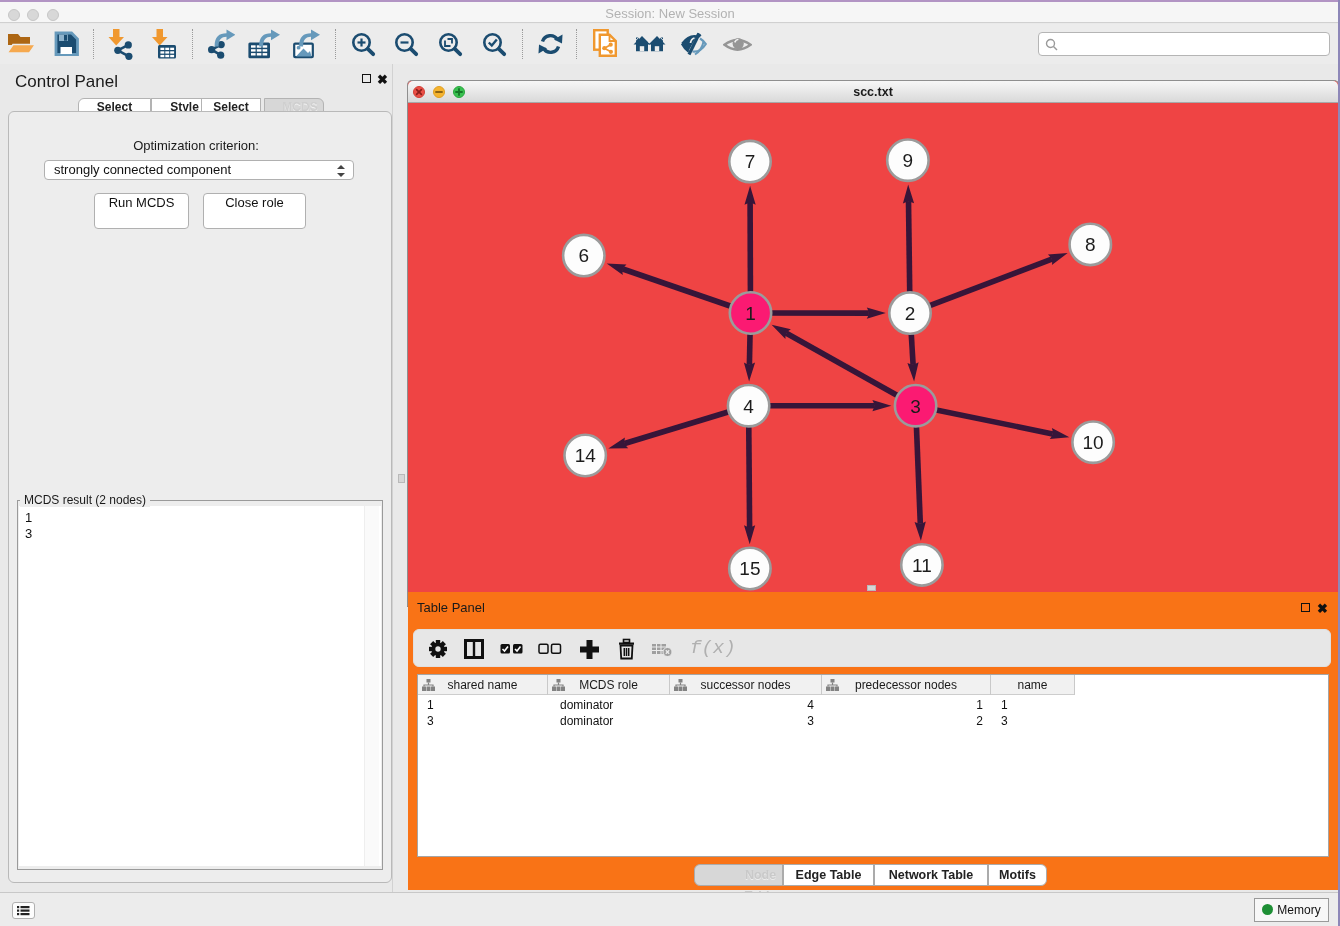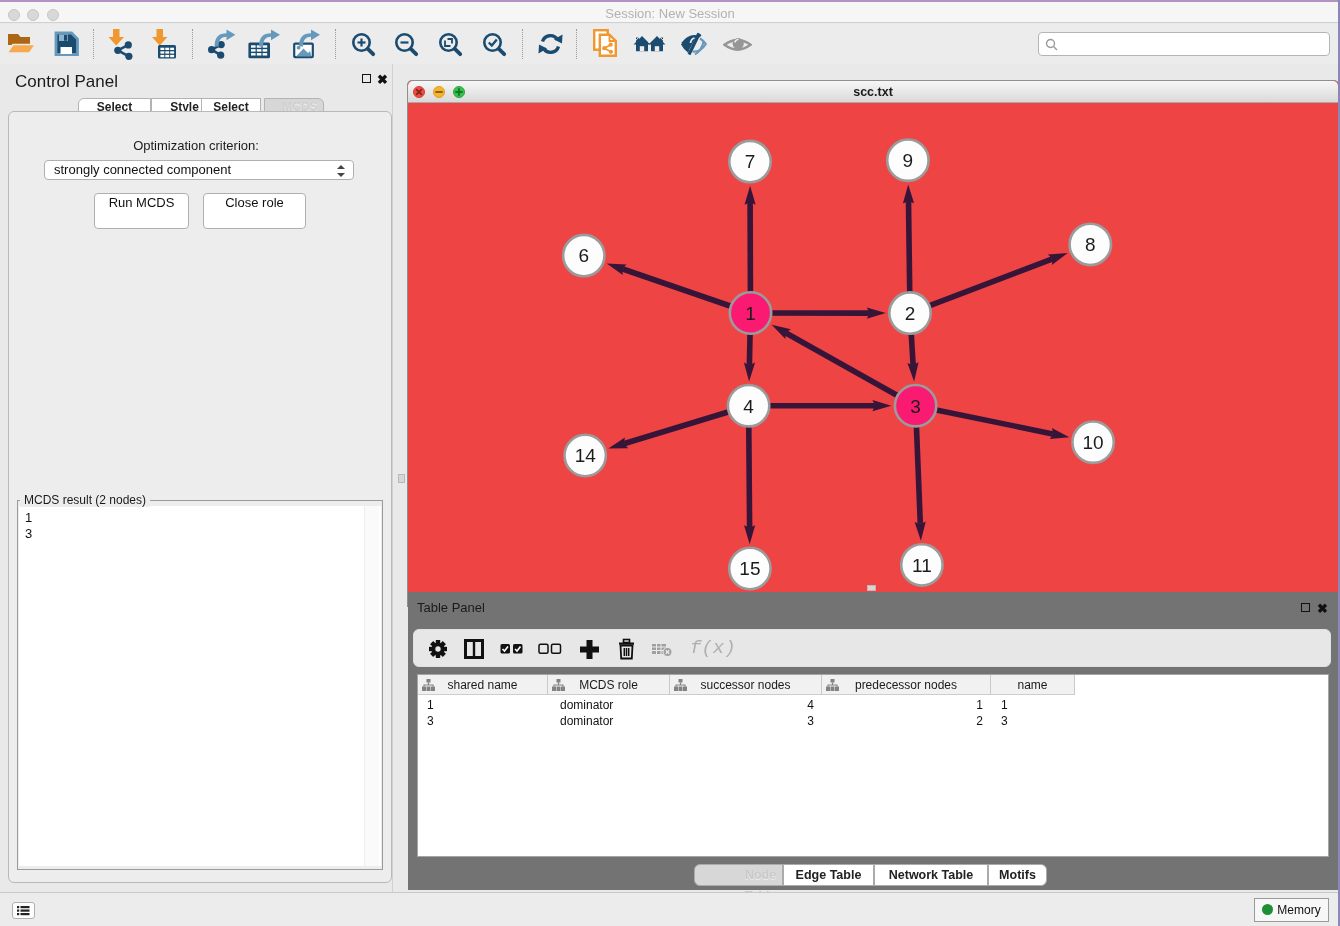--- a/index.html
+++ b/index.html
@@ -36,21 +36,21 @@
 #mcdssb { position:absolute; right:2px; top:0; width:15px; height:100%; background:#fafafa; border-left:1px solid #eeeeee; }
 
 
 #sccwin { left:407px; top:80px; width:932px; height:527px; border:1px solid #8f8f8f; border-bottom:1px solid #777; border-radius:5px 5px 0 0; background:#ef4444; }
 #scctb { position:absolute; left:0; top:0; width:100%; height:22px; background:linear-gradient(#f7f7f7,#d9d9d9); border-bottom:1px solid #a8a8a8; border-radius:5px 5px 0 0; }
 .mac { position:absolute; top:5px; width:12px; height:12px; border-radius:50%; }
 #scctitle { position:absolute; top:4px; left:0; width:100%; text-align:center; font-size:12.5px; font-weight:bold; color:#1a1a1a; }
 #graph { position:absolute; left:0; top:22px; }
 
 
-#tpanel { left:408px; top:592px; width:930px; height:298px; background:#737373; }
+#tpanel { left:408px; top:592px; width:930px; height:298px; background:#f97316; }
 #tpanel-hdr { position:absolute; left:9px; top:8px; font-size:13px; color:#1a1a1a; }
 #ttoolbar { position:absolute; left:5px; top:37px; width:918px; height:38px; background:#e7e7e7; border:1px solid #e0e0e0; border-radius:6px; }
 #ttable { position:absolute; left:9px; top:82px; width:912px; height:183px; background:#fff; border:1px solid #a5a5a5; }
 #thead { position:absolute; left:0; top:0; width:657px; height:20px; background:#f1f1f1; border-bottom:1px solid #cdcdcd; font-size:12px; color:#1a1a1a; }
 .hcell { position:absolute; top:0; height:20px; border-right:1px solid #c9c9c9; text-align:center; line-height:20px; }
 .hic { position:absolute; left:4px; top:4px; }
 .cell { position:absolute; font-size:12px; color:#111; height:16px; line-height:16px; }
 #ttabs { position:absolute; left:0; top:272px; width:100%; height:22px; font-size:13px; }
 .btab { position:absolute; top:0; height:22px; line-height:21px; text-align:center; background:#fff; border:1px solid #ababab; color:#222; font-weight:bold; font-size:12.5px; }
 .btab.sel { background:#d7d7d7; color:#c9c9c9; text-shadow:0 1px 0 #eee; }

